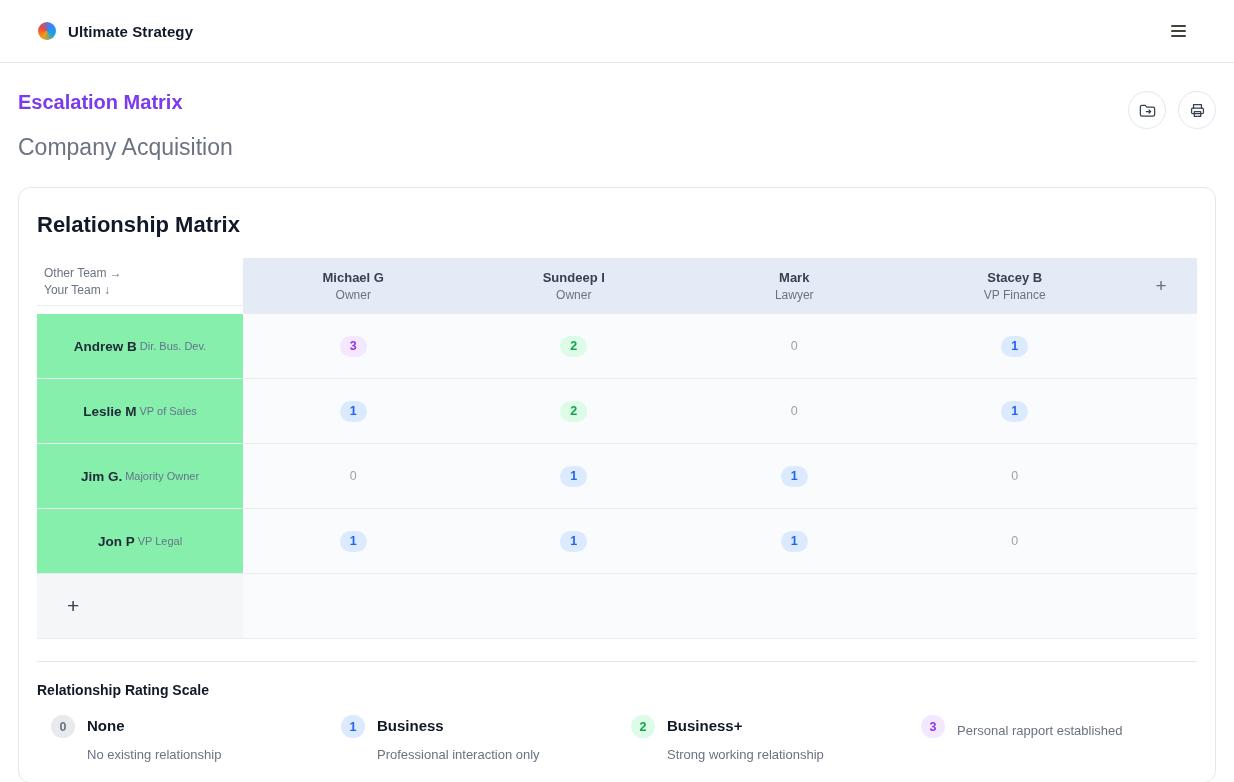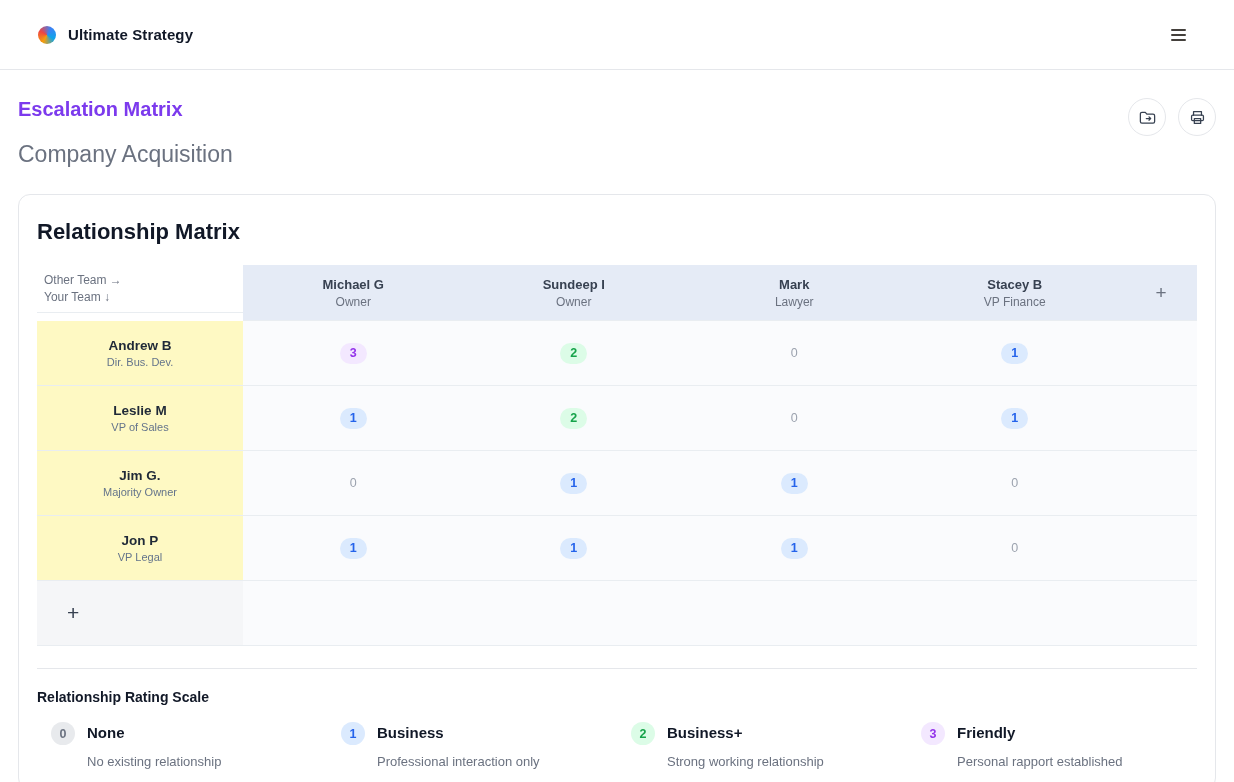--- a/index.html
+++ b/index.html
@@ -5,21 +5,21 @@
   * { box-sizing: border-box; }
   html,body { margin:0; padding:0; }
   body {
     width:1234px; height:782px; overflow:hidden;
     background:#ffffff; color:#111827;
     font-family:"Liberation Sans", sans-serif;
   }
 
   
   .topbar {
-    height:70px; border-bottom:1px solid #e5e7eb;
+    height:63px; border-bottom:1px solid #e5e7eb;
     display:flex; align-items:center; justify-content:space-between;
     padding:0 42px 0 38px; background:#fff;
   }
   .brand { display:flex; align-items:center; gap:12px; }
   .logo {
     width:18px; height:18px; border-radius:50%;
     background:conic-gradient(from 210deg, #f59e0b, #ef4444, #3b82f6, #0ea5e9, #f59e0b);
   }
   .app-name { font-size:15px; font-weight:700; color:#111827; letter-spacing:.1px; }
   .menu-btn { background:none; border:none; cursor:pointer; display:flex; flex-direction:column; gap:3px; padding:6px; }
@@ -47,21 +47,21 @@
   .cell { display:flex; align-items:center; justify-content:center; border-bottom:1px solid #e9edf1; }
   .corner {
     background:#fff; height:48px; flex-direction:column;
     align-items:flex-start; justify-content:center; gap:3px;
     padding-left:7px; font-size:12px; color:#6b7280;
   }
   .colhead { background:#e5ebf6; height:56px; flex-direction:column; gap:3px; }
   .colhead .pname { font-size:13px; font-weight:600; color:#374151; }
   .colhead .prole { font-size:12px; color:#6b7280; }
   .addcol { font-size:19px; color:#6b7280; font-weight:400; cursor:pointer; }
-  .rowhead { background:#fef9c3; height:65px; flex-direction:column; gap:3px; }
+  .rowhead { background:#86efac; height:65px; flex-direction:row; gap:3px; }
   .rowhead .pname { font-size:13.5px; font-weight:700; color:#1f2937; }
   .rowhead .prole { font-size:11px; color:#64748b; }
   .val { background:#fafbfd; height:65px; cursor:pointer; }
   .val.noclick { cursor:default; }
   .addrow {
     background:#f5f6f8; height:65px; justify-content:flex-start;
     padding-left:30px; font-size:21px; color:#374151; cursor:pointer;
   }
 
   
@@ -250,19 +250,18 @@
         <div class="legend-item">
             <span class="badge r2">2</span>
             <div>
               <div class="lg-label">Business+</div>
               <div class="lg-desc">Strong working relationship</div>
             </div>
           </div>
         <div class="legend-item">
             <span class="badge r3">3</span>
             <div>
-              <div class="lg-label">Friendly</div>
               <div class="lg-desc">Personal rapport established</div>
             </div>
           </div>
       </div>
   </section>
 </main>
 
 </body></html>

